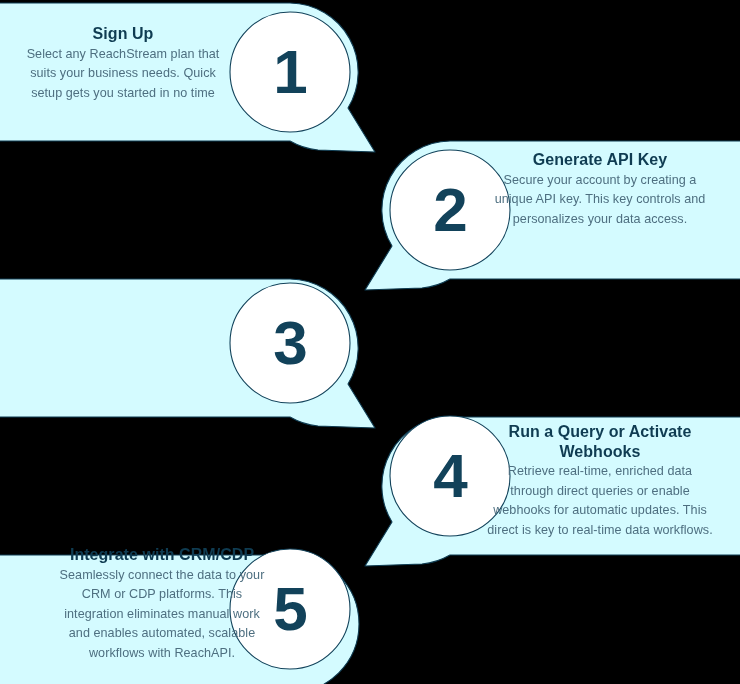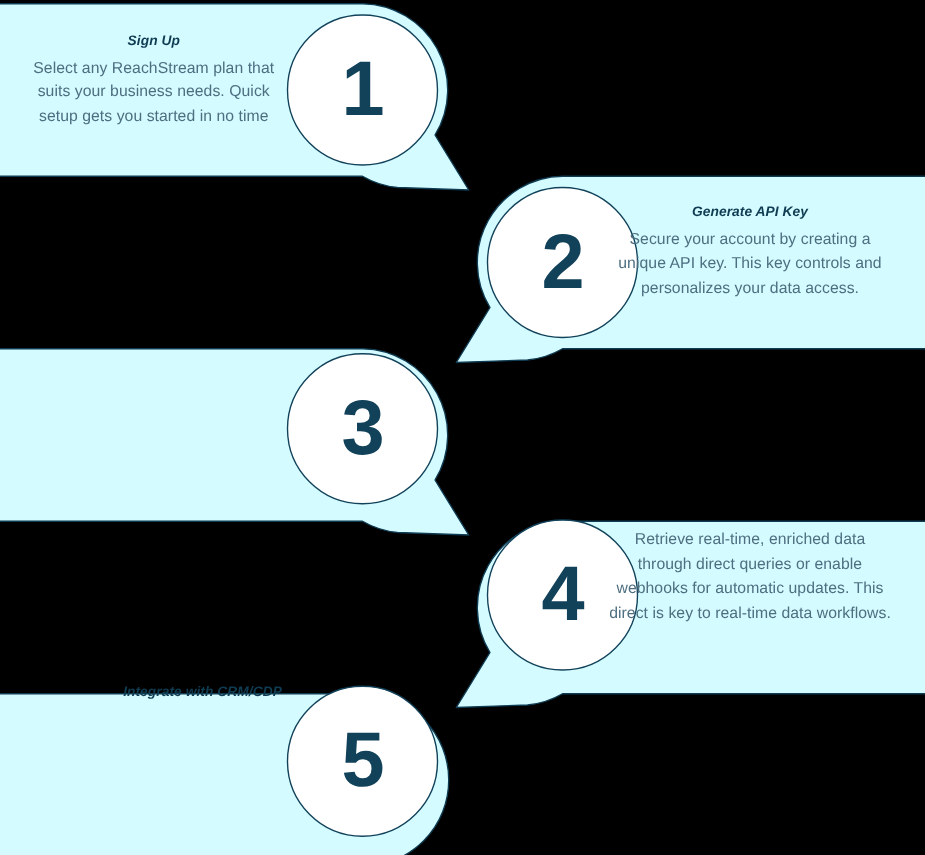--- a/index.html
+++ b/index.html
@@ -18,24 +18,23 @@
     text-align:center;
     color:#4e6f80;
     font-size:12.6px;
     line-height:19.5px;
     letter-spacing:0.05px;
   }
   .step-title{
     display:block;
     color:#0f3c52;
     font-weight:bold;
-    font-size:11px;
+    font-size:16px;
     line-height:19.5px;
     margin-bottom:1px;
-    font-style:italic;
   }
   .step-num{
     position:absolute;
     width:120px;height:120px;
     display:flex;align-items:center;justify-content:center;
     color:#12425a;
     font-weight:bold;
     font-size:62px;
     line-height:62px;
     letter-spacing:-1px;
@@ -98,30 +97,32 @@
     <circle cx="290" cy="609" r="60" fill="#ffffff" stroke="#12425a" stroke-width="1.1"></circle>
   </svg>
 
   <div class="step-num" style="left:230px;top:12px;">1</div>
   <div class="step-text" style="left:14px;top:24px;width:218px;">
     <span class="step-title">Sign Up</span>
     <span>Select any ReachStream plan that suits your business needs. Quick setup gets you started in no time</span>
   </div>
 
   <div class="step-num" style="left:390px;top:150px;">2</div>
-  <div class="step-text" style="left:491px;top:161px;width:218px;">
+  <div class="step-text" style="left:491px;top:150px;width:218px;">
     <span class="step-title">Generate API Key</span>
     <span>Secure your account by creating a unique API key. This key controls and personalizes your data access.</span>
   </div>
 
   <div class="step-num" style="left:230px;top:283px;">3</div>
 
   <div class="step-num" style="left:390px;top:416px;">4</div>
   <div class="step-text" style="left:486px;top:422px;width:228px;">
+    <span class="step-title">Run a Query or Activate Webhooks</span>
     <span>Retrieve real-time, enriched data through direct queries or enable webhooks for automatic updates. This direct is key to real-time data workflows.</span>
   </div>
 
   <div class="step-num" style="left:230px;top:549px;">5</div>
   <div class="step-text" style="left:12px;top:545px;width:220px;margin-left:40px;">
     <span class="step-title">Integrate with CRM/CDP</span>
+    <span>Seamlessly connect the data to your CRM or CDP platforms. This integration eliminates manual work and enables automated, scalable workflows with ReachAPI.</span>
   </div>
 
 </div>
 
 </body></html>

